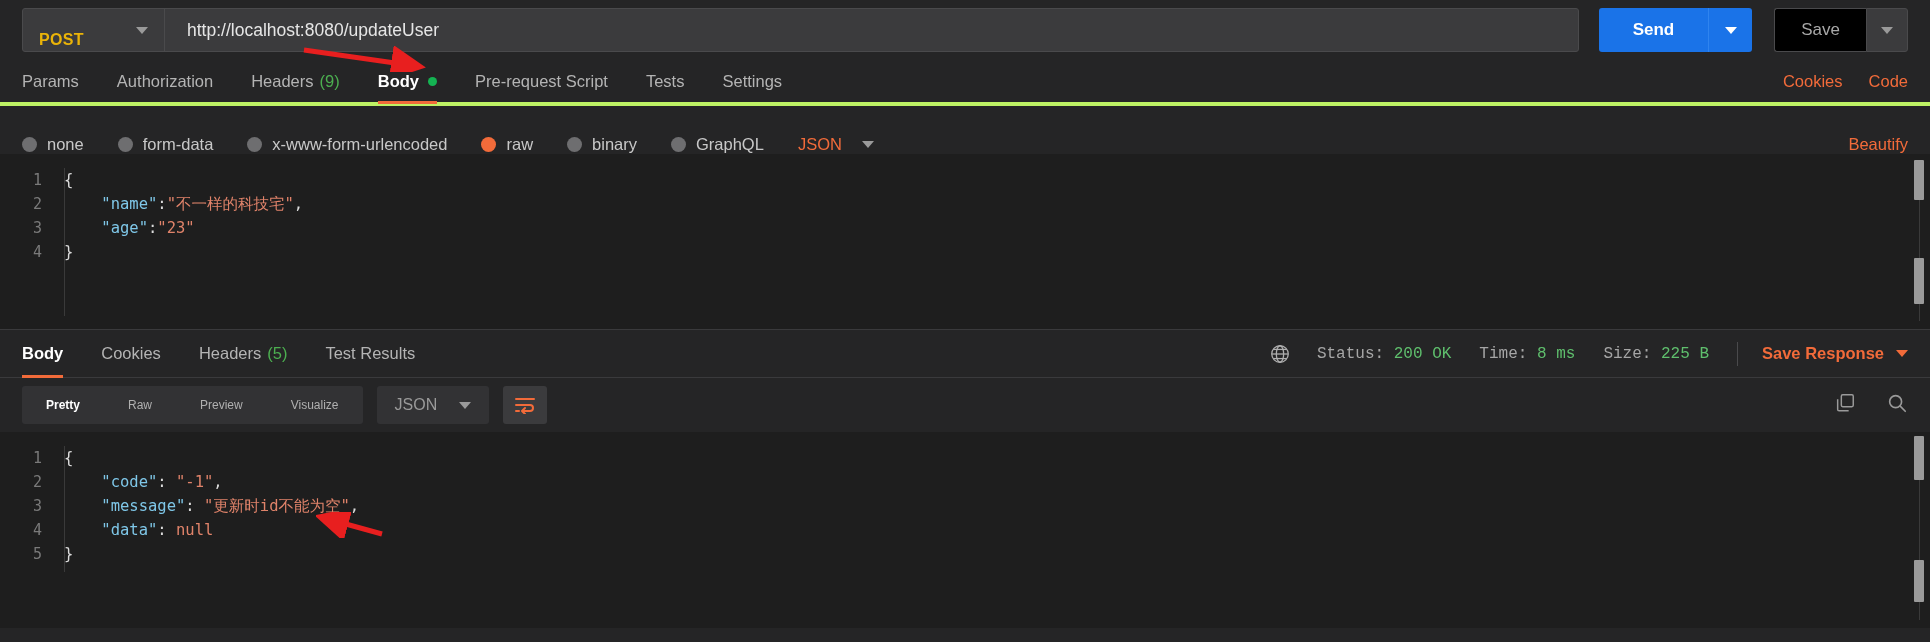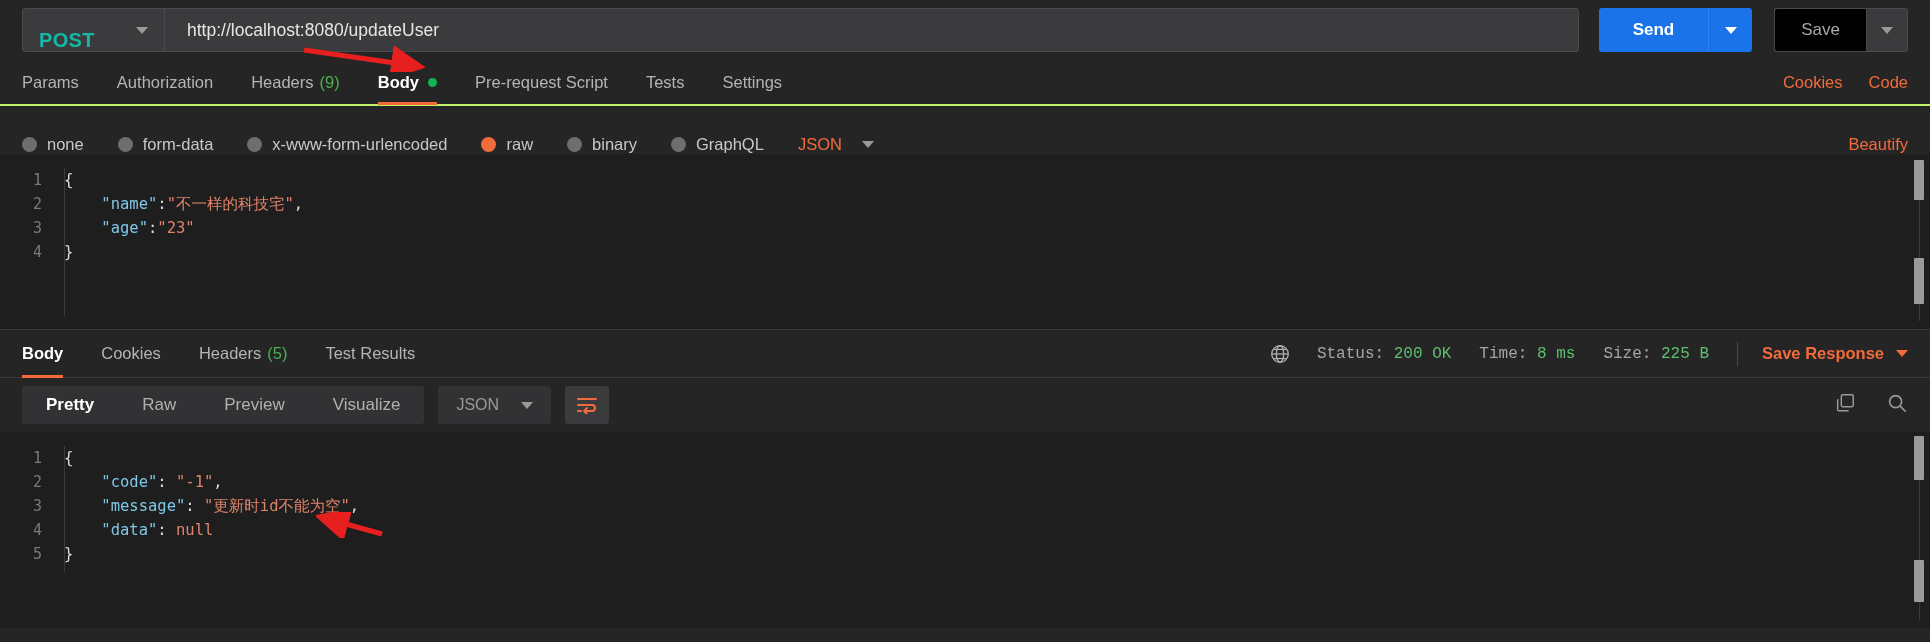--- a/index.html
+++ b/index.html
@@ -32,21 +32,21 @@
   }
   .method-select {
     display: flex;
     align-items: center;
     justify-content: space-between;
     width: 142px;
     padding: 0 16px;
     border-right: 1px solid #4a4a4c;
     cursor: pointer;
   }
-  .method-label { font-size: 20px; font-weight: bold; color: #14b8a6; letter-spacing: .3px; margin-top: 20px; }
+  .method-label { font-size: 16px; font-weight: bold; color: #eab308; letter-spacing: .3px; margin-top: 20px; }
   .caret {
     width: 0; height: 0;
     border-left: 6px solid transparent;
     border-right: 6px solid transparent;
     border-top: 7px solid #9a9a9a;
   }
   .caret.white { border-top-color: #ffffff; }
   .url-input {
     flex: 1;
     display: flex;
@@ -96,21 +96,21 @@
     border-radius: 0 3px 3px 0;
     cursor: pointer;
   }
 
   
   .req-tabs {
     height: 46px;
     display: flex;
     align-items: center;
     padding: 0 22px;
-    border-bottom: 2px solid #bef264;
+    border-bottom: 4px solid #bef264;
     background: #252526;
   }
   .tab {
     font-size: 16.5px;
     color: #b4b4b4;
     margin-right: 38px;
     height: 46px;
     display: flex; align-items: center;
     position: relative;
     cursor: pointer;
@@ -248,21 +248,21 @@
   .seg-group {
     display: flex;
     background: #323234;
     border-radius: 3px;
     height: 38px;
     align-items: stretch;
   }
   .seg {
     display: flex; align-items: center;
     padding: 8px 24px;
-    font-size: 17px; color: #b0b0b0;
+    font-size: 12px; color: #b0b0b0;
     cursor: pointer;
   }
   .seg.active { color: #ffffff; font-weight: bold; }
   .fmt-select {
     display: flex; align-items: center; gap: 22px;
     background: #323234;
     border-radius: 3px;
     height: 38px;
     padding: 0 18px;
     margin-left: 14px;

